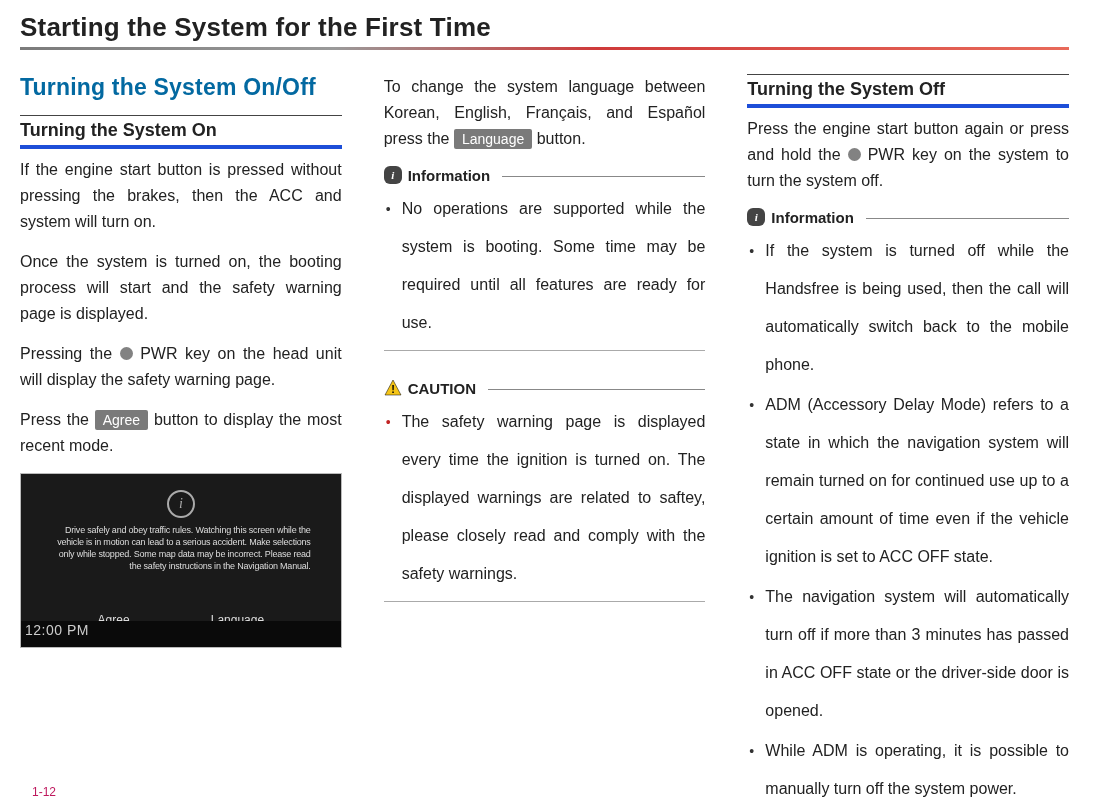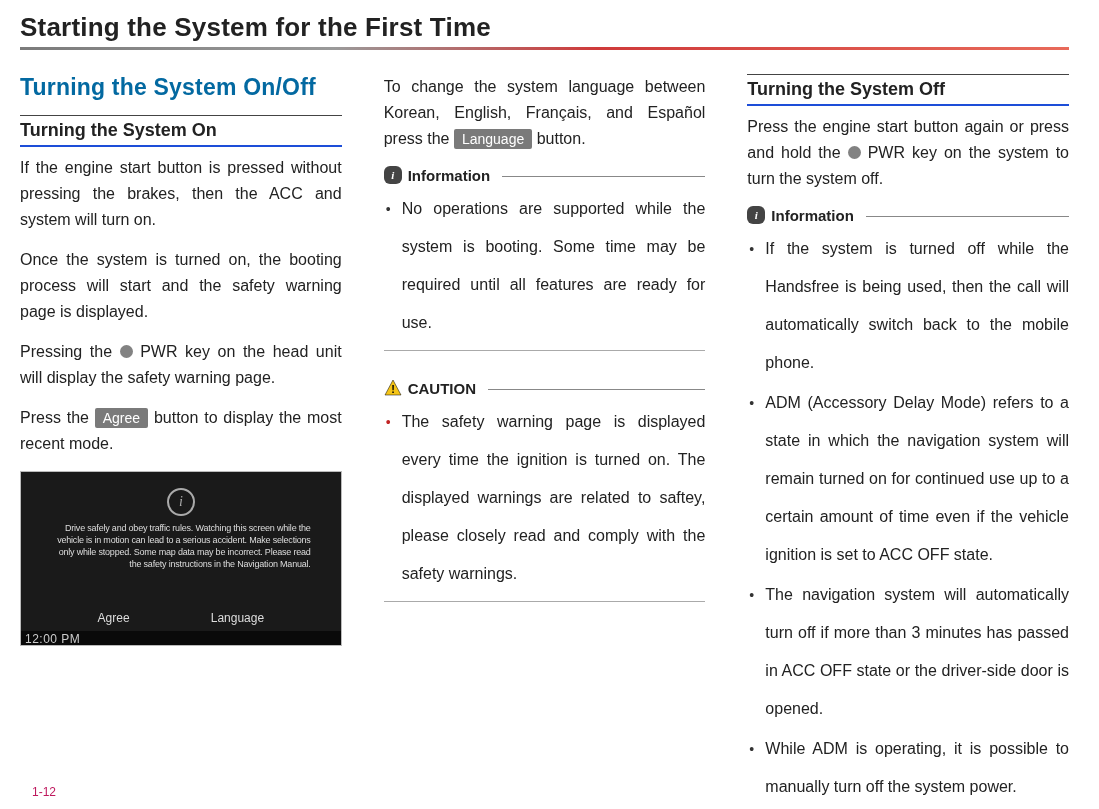--- a/index.html
+++ b/index.html
@@ -40,21 +40,21 @@
   .section-title {
     font-size: 23px;
     color: #0369a1;
     margin: 0 0 14px 0;
     font-family: "Arial Narrow", Arial, sans-serif;
     font-stretch: condensed;
     letter-spacing: 0.2px;
   }
   .sub-rule {
     border-top: 1px solid #444;
-    border-bottom: 2px solid #1d4ed8;
+    border-bottom: 4px solid #1d4ed8;
     margin: 0 0 8px 0;
     padding: 2px 0;
   }
   .sub-title {
     font-size: 18px;
     font-weight: bold;
     color: #222;
     padding: 2px 0;
   }
   .body {
@@ -194,24 +194,24 @@
   .screenshot .btn {
     color: #ddd;
     font-size: 12px;
     padding: 2px 10px;
   }
   .screenshot .status {
     position: absolute;
     bottom: 0;
     left: 0;
     right: 0;
-    height: 14px;
+    height: 26px;
     background: #0a0a0a;
     color: #ccc;
-    font-size: 12px;
+    font-size: 14px;
     padding: 1px 4px;
     box-sizing: border-box;
     letter-spacing: 0.5px;
   }
   .page-num {
     position: absolute;
     bottom: 10px;
     left: 32px;
     font-size: 12px;
     color: #be185d;

